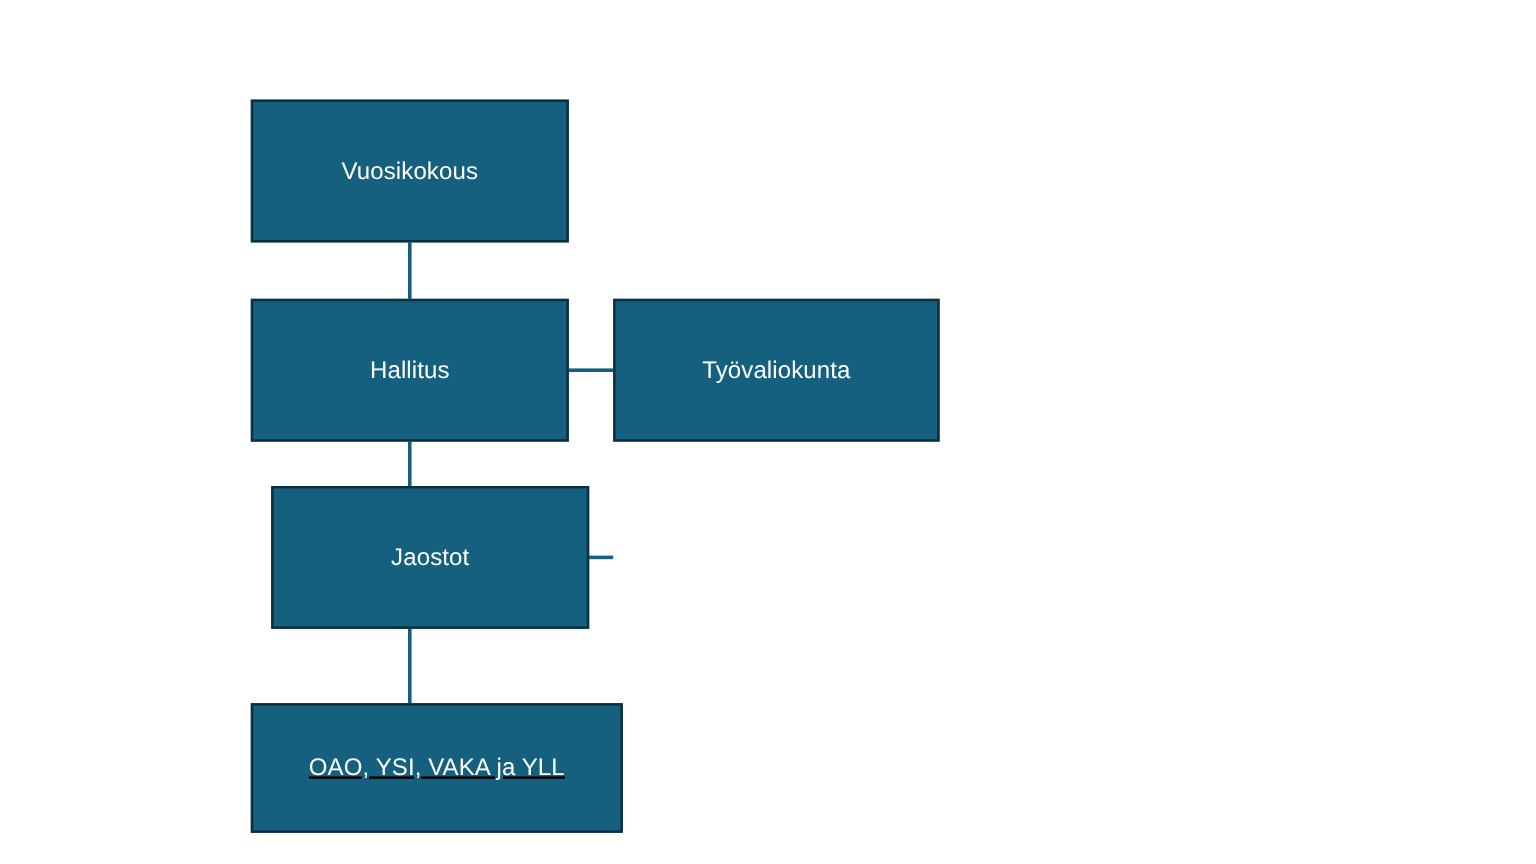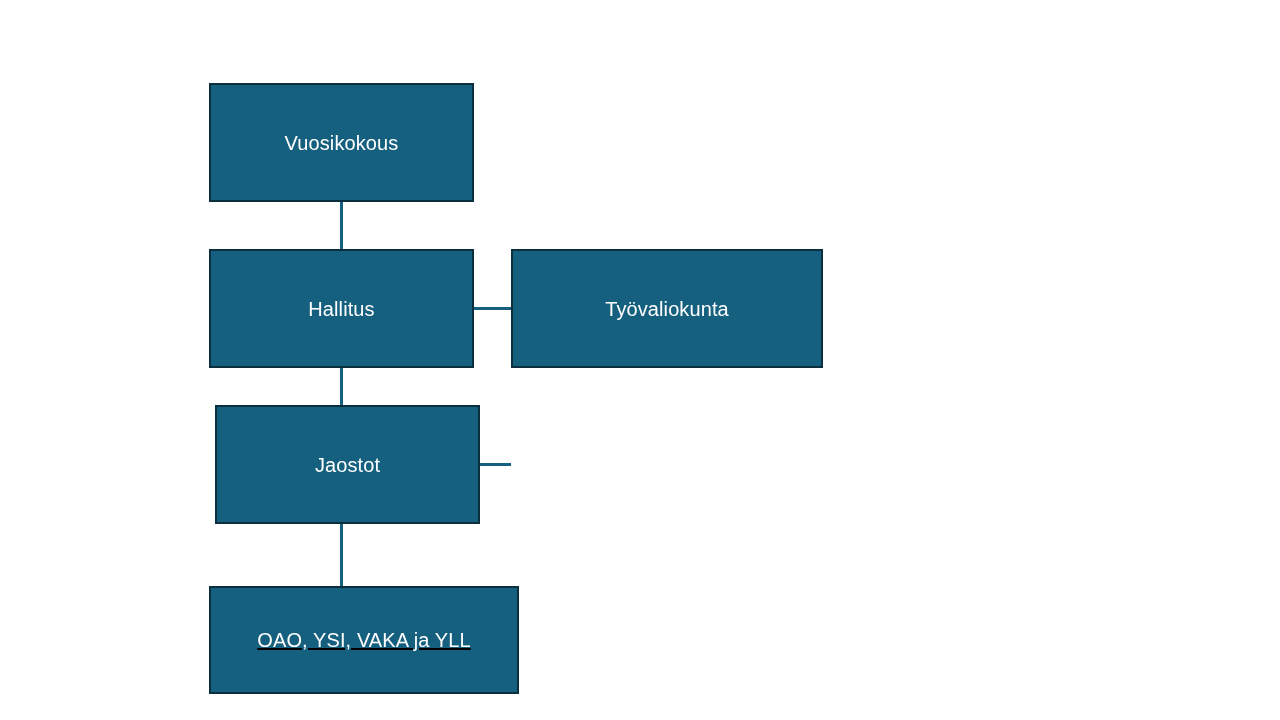--- a/index.html
+++ b/index.html
@@ -66,25 +66,25 @@
   <div class="connector vertical" style="left:340px; top:524px; height:62px;"></div>
 
   <div class="node" style="left:209px; top:249px; width:265px; height:119px;">
     <span class="node-label">Hallitus</span>
   </div>
 
   <div class="node" style="left:209px; top:83px; width:265px; height:119px;">
     <span class="node-label">Vuosikokous</span>
   </div>
 
-  <div class="node" style="left:511px; top:249px; width:312px; height:119px;">
+  <div class="node" style="left:511px; top:249px; width:272px; height:119px;">
     <span class="node-label">Työvaliokunta</span>
   </div>
 
-  <div class="node" style="left:215px; top:405px; width:265px; height:119px;">
+  <div class="node" style="left:226px; top:405px; width:265px; height:119px;">
     <span class="node-label">Jaostot</span>
   </div>
 
 
   <div class="node" style="left:209px; top:586px; width:310px; height:108px;text-decoration:underline;">
     <span class="node-label">OAO, YSI, VAKA ja YLL</span>
   </div>
 
 </div>
 

